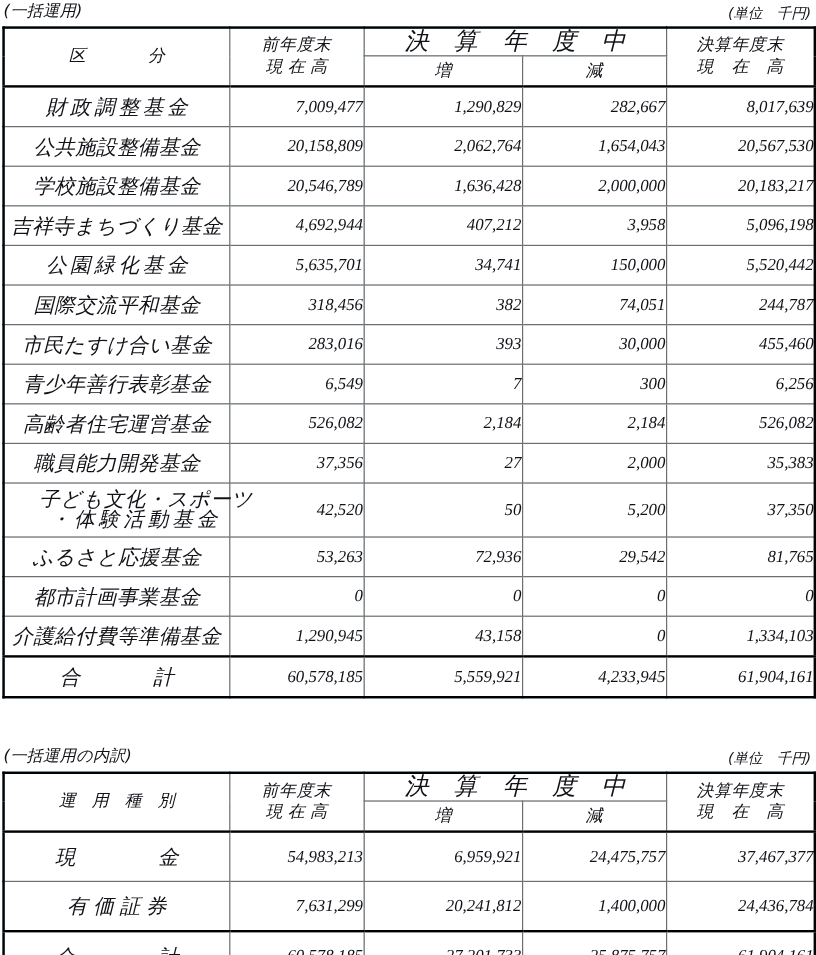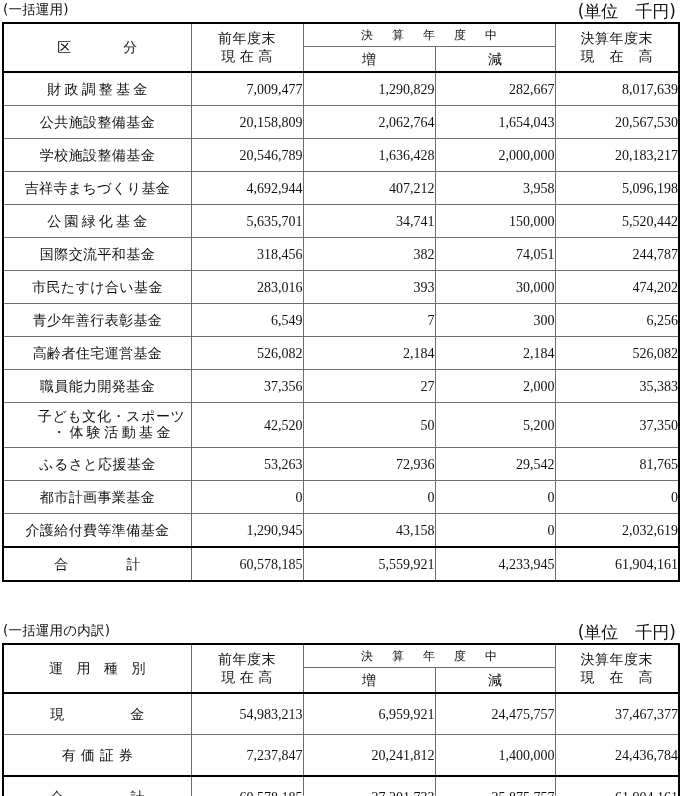--- a/index.html
+++ b/index.html
@@ -13,20 +13,21 @@
     font-family: "Liberation Serif", "DejaVu Serif", serif;
     color: #111217;
     -webkit-font-smoothing: antialiased;
   }
 
   .page {
     position: relative;
     width: 680px;
     height: 596px;
     box-sizing: border-box;
+    font-style: italic;
   }
 
   
   .section {
     position: absolute;
     left: 0;
     width: 680px;
   }
   .section-1 { top: 0; }
   .section-2 { top: 621px; }
@@ -42,21 +43,21 @@
     font-size: 13.5px;
     line-height: 18px;
     font-family: "DejaVu Sans", "Liberation Sans", sans-serif;
     letter-spacing: 0.2px;
     white-space: nowrap;
   }
   .unit {
     position: absolute;
     right: 4px;
     top: 4px;
-    font-size: 17px;
+    font-size: 12px;
     line-height: 14px;
     font-family: "DejaVu Sans", "Liberation Sans", sans-serif;
     white-space: nowrap;
   }
 
   
   table.fundtable {
     border-collapse: collapse;
     width: 676px;
     margin-left: 2px;
@@ -92,41 +93,41 @@
   }
   .hdr.spread { letter-spacing: 5px; text-indent: 5px; }
   .hdr.spread-wide { letter-spacing: 8px; text-indent: 8px; }
   .hdr-2line {
     display: block;
     text-align: center;
   }
   .hdr-2line span { display: block; text-align: center; }
   .hdr-group {
     text-align: center;
-    font-size: 12px;
+    font-size: 20px;
     line-height: 17px;
     height: 22px;
     letter-spacing: 8px;
     text-indent: 8px;
     white-space: nowrap;
     border-bottom: 1px solid #6e6e6e !important;
   }
   .hdr-sub {
     text-align: center;
     font-size: 14px;
     line-height: 17px;
     height: 24px;
     white-space: nowrap;
     border-bottom: 2px solid #000000 !important;
   }
 
   
   .lbl {
     text-align: center;
-    font-size: 14px;
+    font-size: 17px;
     line-height: 17px;
     height: 32px;
     padding: 0 4px;
     white-space: nowrap;
     letter-spacing: 3.2px;
     text-indent: 3.2px;
   }
   .lbl.tight { letter-spacing: 0.4px; text-indent: 0.4px; }
   .lbl.two-line {
     line-height: 16px;
@@ -251,21 +252,21 @@
           <td class="num">382</td>
           <td class="num">74,051</td>
           <td class="num">244,787</td>
         </tr>
 
         <tr>
           <td class="lbl tight">市民たすけ合い基金</td>
           <td class="num">283,016</td>
           <td class="num">393</td>
           <td class="num">30,000</td>
-          <td class="num">474,202</td>
+          <td class="num">455,460</td>
         </tr>
 
         <tr>
           <td class="lbl tight">青少年善行表彰基金</td>
           <td class="num">6,549</td>
           <td class="num">7</td>
           <td class="num">300</td>
           <td class="num">6,256</td>
         </tr>
 
@@ -310,21 +311,21 @@
           <td class="num">0</td>
           <td class="num">0</td>
           <td class="num">0</td>
         </tr>
 
         <tr>
           <td class="lbl tight">介護給付費等準備基金</td>
           <td class="num">1,290,945</td>
           <td class="num">43,158</td>
           <td class="num">0</td>
-          <td class="num">2,032,619</td>
+          <td class="num">1,334,103</td>
         </tr>
 
         <tr class="total-row">
           <td class="lbl total">合　計</td>
           <td class="num">60,578,185</td>
           <td class="num">5,559,921</td>
           <td class="num">4,233,945</td>
           <td class="num">61,904,161</td>
         </tr>
 
@@ -374,21 +375,21 @@
         <tr>
           <td class="lbl wide">現　金</td>
           <td class="num">54,983,213</td>
           <td class="num">6,959,921</td>
           <td class="num">24,475,757</td>
           <td class="num">37,467,377</td>
         </tr>
 
         <tr>
           <td class="lbl">有価証券</td>
-          <td class="num">7,237,847</td>
+          <td class="num">7,631,299</td>
           <td class="num">20,241,812</td>
           <td class="num">1,400,000</td>
           <td class="num">24,436,784</td>
         </tr>
 
         <tr class="total-row">
           <td class="lbl wide">合　計</td>
           <td class="num">60,578,185</td>
           <td class="num">27,201,733</td>
           <td class="num">25,875,757</td>

